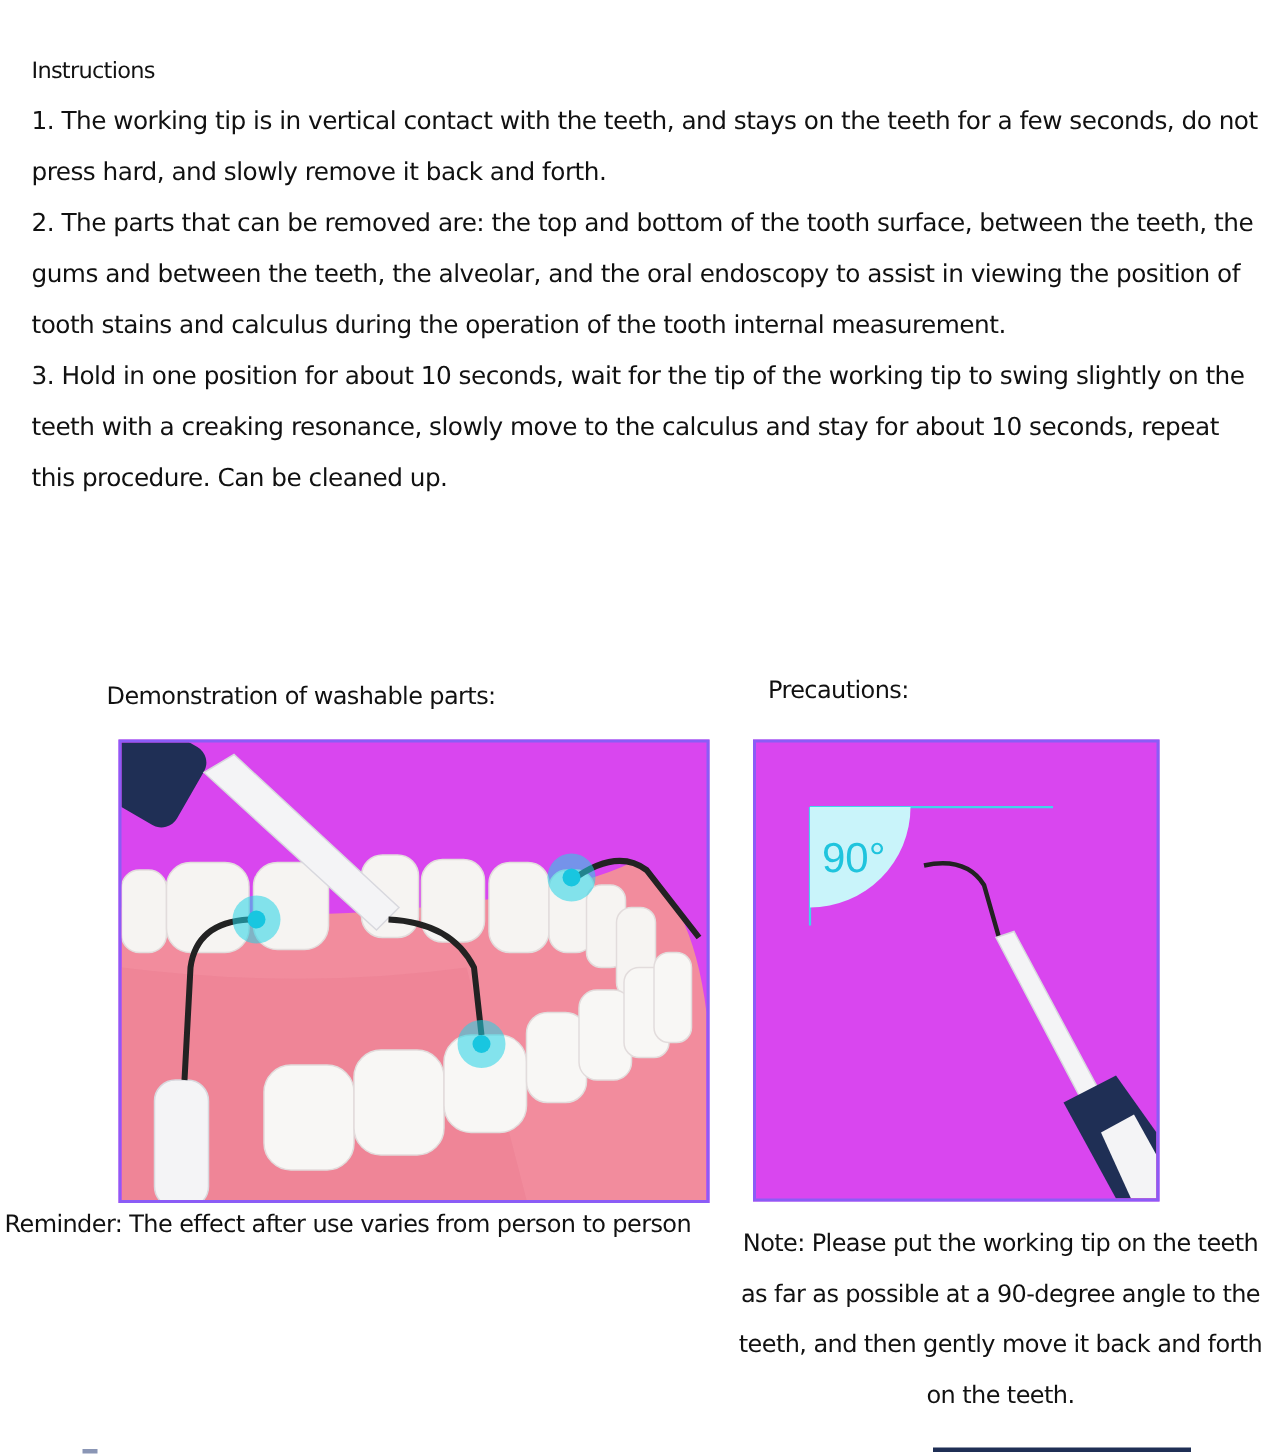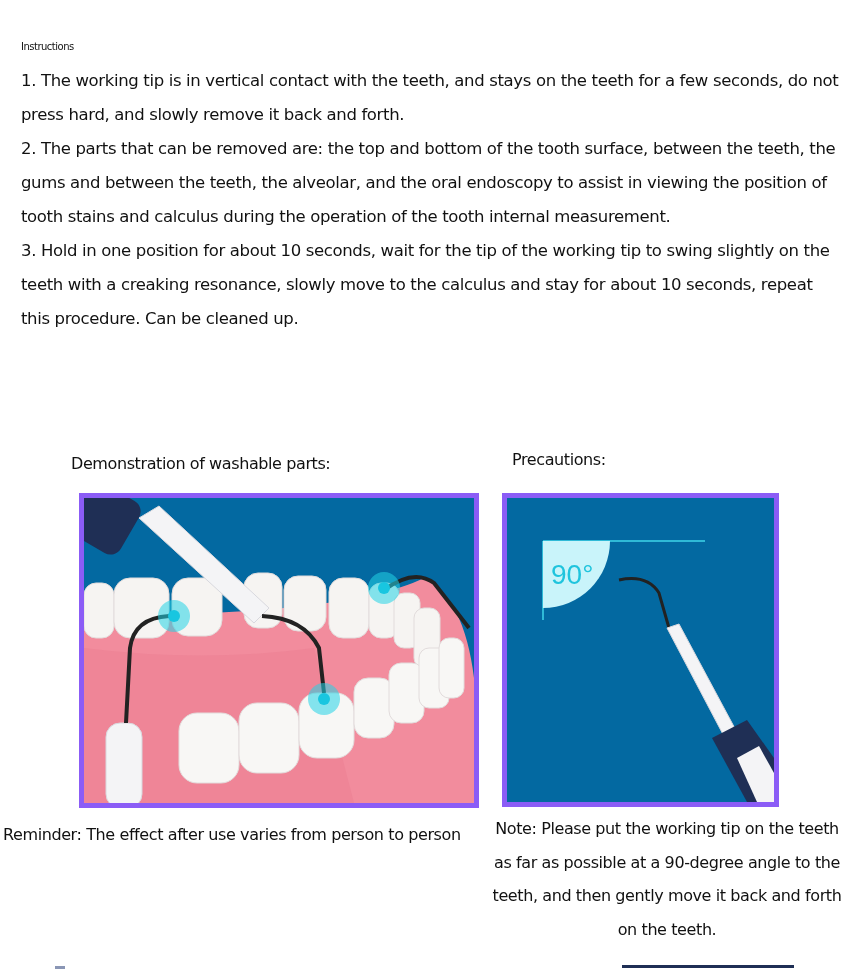--- a/index.html
+++ b/index.html
@@ -5,25 +5,25 @@
     html, body { margin: 0; padding: 0; background: #ffffff; }
     body {
       width: 850px; height: 969px; position: relative; overflow: hidden;
       font-family: "DejaVu Sans", sans-serif; color: #111;
     }
     .instructions {
       position: absolute; left: 21px; top: 30px; width: 825px;
       font-size: 16.5px; line-height: 34px; letter-spacing: -0.35px;
     }
     .instructions p { margin: 0; }
-    .heading-small { font-size: 10px; letter-spacing: -0.5px; }
+    .heading-small { font-size: 15px; letter-spacing: -0.5px; }
 
     .caption { position: absolute; font-size: 16px; letter-spacing: -0.4px; }
     .frame {
-      position: absolute; border: 5px solid #8b5cf6; background: #0369a1; overflow: hidden;
+      position: absolute; border: 2px solid #8b5cf6; background: #d946ef; overflow: hidden;
     }
     .footer-line { position: absolute; height: 3px; }
   </style>
 </head>
 <body>
 
 <div class="instructions">
   <p class="heading-small">Instructions</p>
   <p>1. The working tip is in vertical contact with the teeth, and stays on the teeth for a few seconds, do not press hard, and slowly remove it back and forth.</p>
   <p>2. The parts that can be removed are: the top and bottom of the tooth surface, between the teeth, the gums and between the teeth, the alveolar, and the oral endoscopy to assist in viewing the position of tooth stains and calculus during the operation of the tooth internal measurement.</p>
@@ -73,21 +73,21 @@
       <circle cx="90" cy="118" r="16" fill="#22d3e6" opacity="0.55"></circle>
       <circle cx="90" cy="118" r="6" fill="#18c6e0"></circle>
       <circle cx="300" cy="90" r="16" fill="#22d3e6" opacity="0.55"></circle>
       <circle cx="300" cy="90" r="6" fill="#18c6e0"></circle>
       <circle cx="240" cy="201" r="16" fill="#22d3e6" opacity="0.55"></circle>
       <circle cx="240" cy="201" r="6" fill="#18c6e0"></circle>
     </g>
   </svg>
 </div>
 
-<div class="caption" style="left:3px; top:825px;">Reminder: The effect after use varies from person to person</div>
+<div class="caption" style="left:3px; top:806px;">Reminder: The effect after use varies from person to person</div>
 
 <div class="caption" style="left:500px; top:450px;margin-left:12px;">Precautions:</div>
 
 <div class="frame" style="left:502px; top:493px; width:267px; height:304px;">
   <svg width="267" height="304" viewBox="0 0 267 304">
     <path d="M36 43 L36 122" stroke="#3fd6ea" stroke-width="1.5"></path>
     <path d="M36 43 L198 43" stroke="#3fd6ea" stroke-width="1.5"></path>
     <path d="M36 43 L103 43 A67 67 0 0 1 36 110 Z" fill="#c9f4fa"></path>
     <text x="44" y="86" font-family="Liberation Sans, sans-serif" font-size="28" fill="#1fc4dd">90°</text>
     <path d="M112 82 Q140 76 152 95 L162 130" stroke="#222" stroke-width="3" fill="none"></path>

